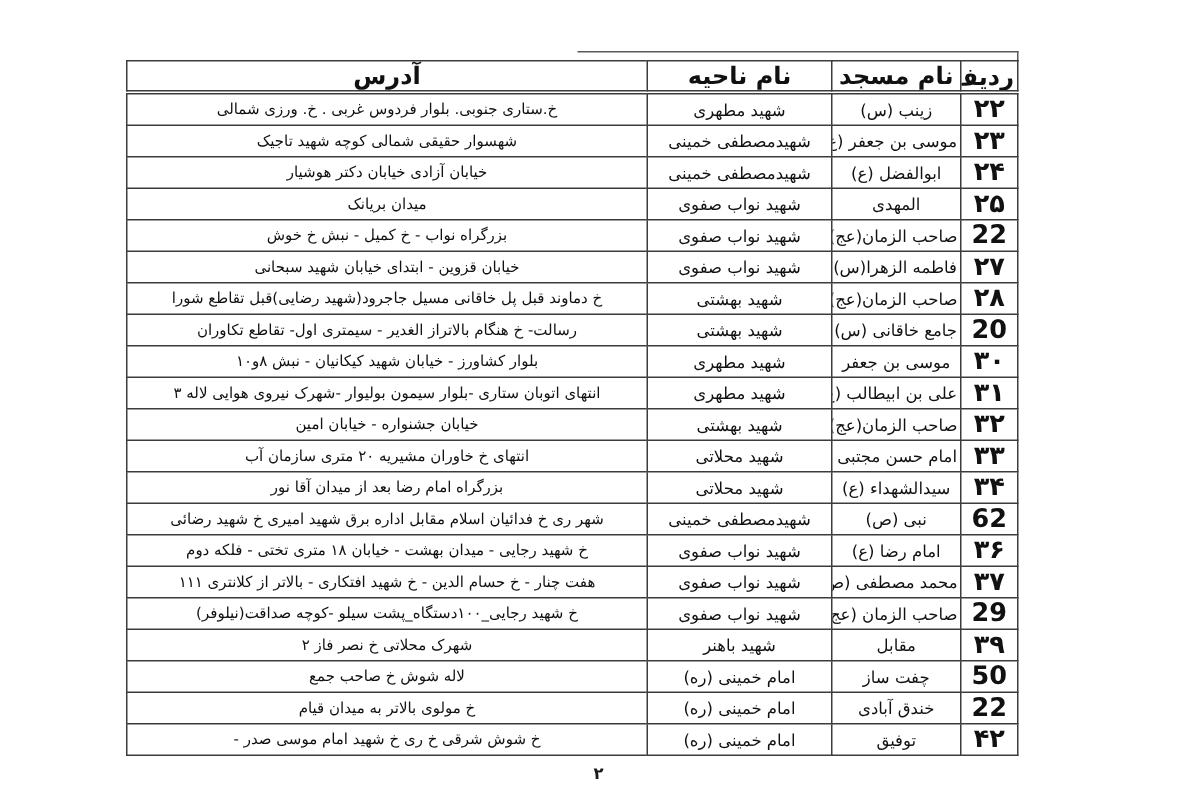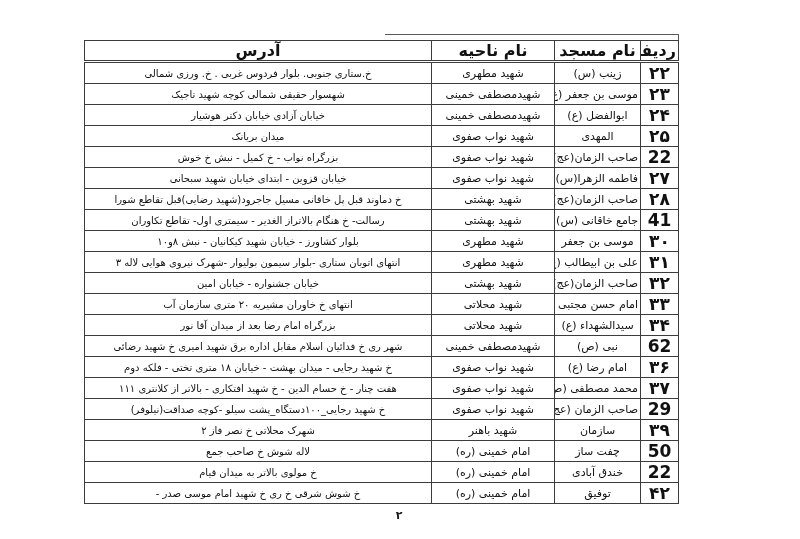--- a/index.html
+++ b/index.html
@@ -149,21 +149,21 @@
           <td class="col-district">شهيد نواب صفوی</td>
           <td class="col-address">خيابان قزوين - ابتدای خيابان شهيد سبحانی</td>
         </tr>
         <tr>
           <td class="col-radif">۲۸</td>
           <td class="col-mosque">صاحب الزمان(عج)</td>
           <td class="col-district">شهيد بهشتی</td>
           <td class="col-address">خ دماوند قبل پل خاقانی مسيل جاجرود(شهيد رضايی)قبل تقاطع شورا</td>
         </tr>
         <tr>
-          <td class="col-radif">41</td>
+          <td class="col-radif">20</td>
           <td class="col-mosque">جامع خاقانی (س)</td>
           <td class="col-district">شهيد بهشتی</td>
           <td class="col-address">رسالت- خ هنگام بالاتراز الغدير - سيمتری اول- تقاطع تکاوران</td>
         </tr>
         <tr>
           <td class="col-radif">۳۰</td>
           <td class="col-mosque">موسی بن جعفر</td>
           <td class="col-district">شهيد مطهری</td>
           <td class="col-address">بلوار کشاورز - خيابان شهيد کيکانيان - نبش ۸و۱۰</td>
         </tr>
@@ -210,21 +210,21 @@
           <td class="col-address">هفت چنار - خ حسام الدين - خ شهيد افتکاری - بالاتر از کلانتری ۱۱۱</td>
         </tr>
         <tr>
           <td class="col-radif">29</td>
           <td class="col-mosque">صاحب الزمان (عج)</td>
           <td class="col-district">شهيد نواب صفوی</td>
           <td class="col-address">خ شهيد رجايی_۱۰۰دستگاه_پشت سيلو -کوچه صداقت(نيلوفر)</td>
         </tr>
         <tr>
           <td class="col-radif">۳۹</td>
-          <td class="col-mosque">سازمان</td>
+          <td class="col-mosque">مقابل</td>
           <td class="col-district">شهيد باهنر</td>
           <td class="col-address">شهرک محلاتی خ نصر فاز ۲</td>
         </tr>
         <tr>
           <td class="col-radif">50</td>
           <td class="col-mosque">چفت ساز</td>
           <td class="col-district">امام خمينی (ره)</td>
           <td class="col-address">لاله شوش خ صاحب جمع</td>
         </tr>
         <tr>

